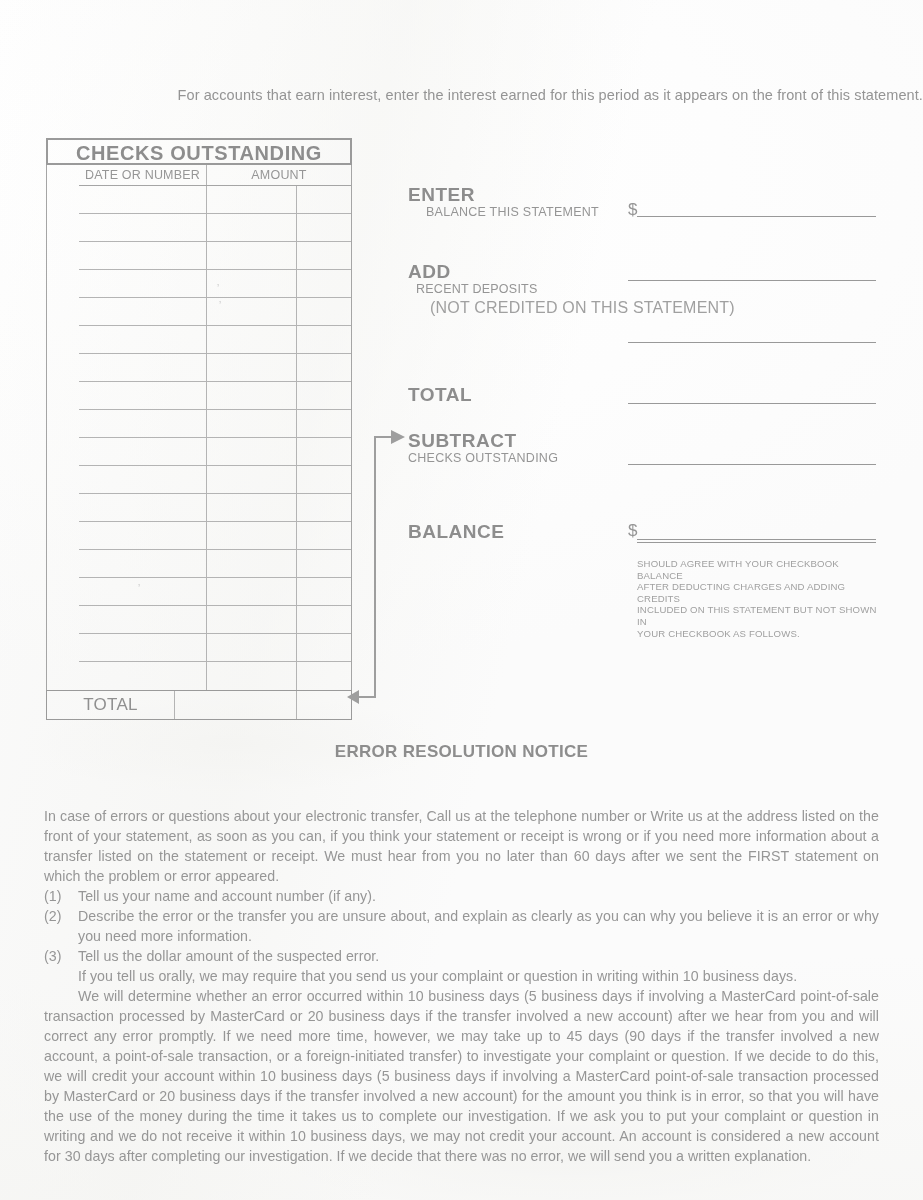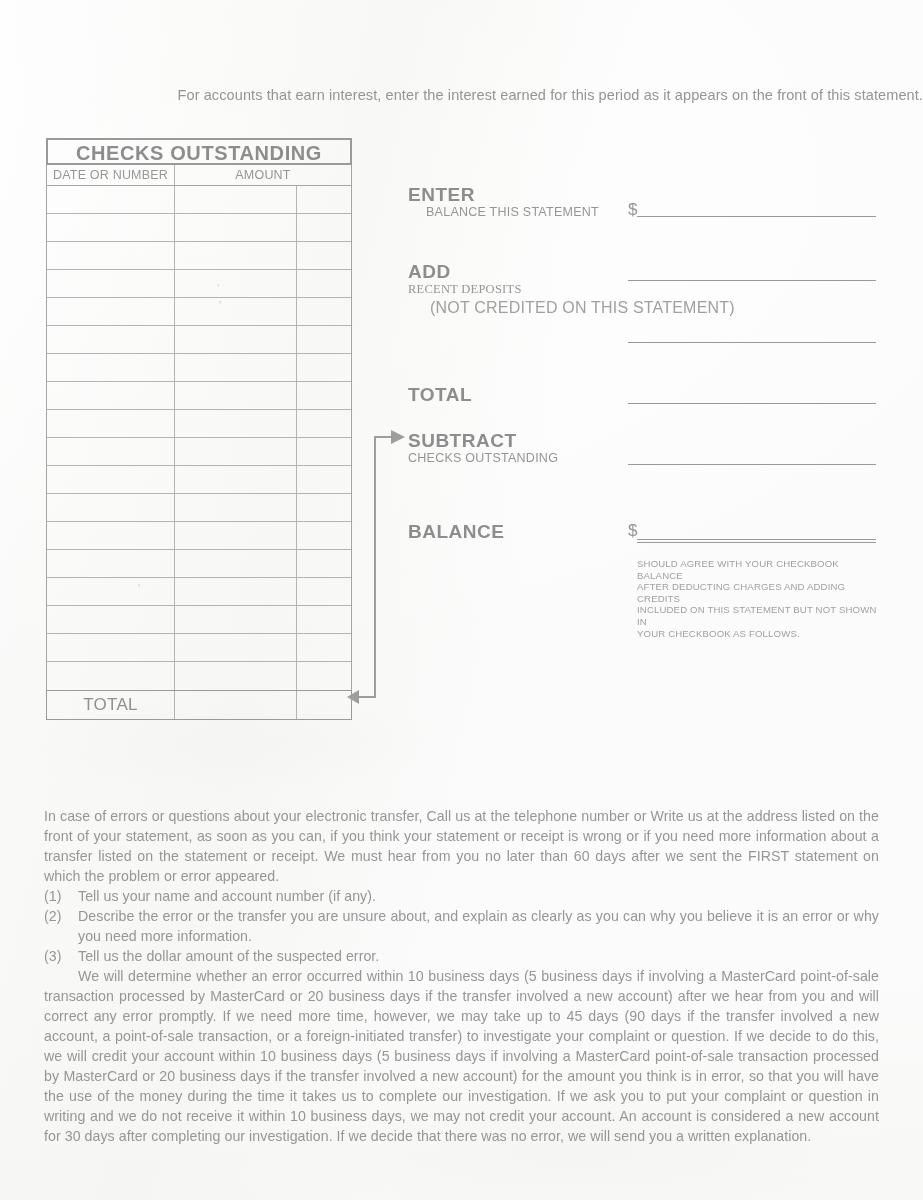--- a/index.html
+++ b/index.html
@@ -77,20 +77,21 @@
     border-left: 1.5px solid #a5a5a5;
     border-right: 1.5px solid #a5a5a5;
     border-bottom: 1.5px solid #a5a5a5;
     box-sizing: border-box;
   }
   .ct-row {
     display: flex;
     height: 28px;
     box-sizing: border-box;
     border-bottom: 1px solid #b4b4b4;
+    margin-left: 32px;
   }
   .ct-row:last-child { border-bottom: none; }
   .ct-head { height: 21px; border-bottom: 1.5px solid #a5a5a5; }
   .ct-c1 {
     width: 128px;
     box-sizing: border-box;
     border-right: 1px solid #b4b4b4;
     text-align: center;
     font-size: 12.5px;
     line-height: 20px;
@@ -343,54 +344,56 @@
   </svg>
 
   <div class="form-col">
 
     <div class="f-label" style="left:0; top:184px;">ENTER</div>
     <div class="f-sub" style="left:0; top:205px;margin-left:18px;">BALANCE THIS STATEMENT</div>
     <div class="dollar-sign" style="left:220px; top:200px;">$</div>
     <div class="money-line" style="left:229px; top:216px; width:239px;"></div>
 
     <div class="f-label" style="left:0; top:261px;">ADD</div>
-    <div class="f-sub" style="left:0; top:282px;font-family:Liberation Serif, serif;">RECENT DEPOSITS</div>
+    <div class="f-sub" style="left:8px; top:282px;">RECENT DEPOSITS</div>
     <div class="f-sub2" style="left:22px; top:299px;">(NOT CREDITED ON THIS STATEMENT)</div>
     <div class="money-line" style="left:220px; top:280px; width:248px;"></div>
     <div class="money-line" style="left:220px; top:342px; width:248px;"></div>
 
     <div class="f-label" style="left:0; top:384px;">TOTAL</div>
     <div class="money-line" style="left:220px; top:403px; width:248px;"></div>
 
     <div class="f-label" style="left:0; top:430px;">SUBTRACT</div>
     <div class="f-sub" style="left:0; top:451px;">CHECKS OUTSTANDING</div>
     <div class="money-line" style="left:220px; top:464px; width:248px;"></div>
 
     <div class="f-label" style="left:0; top:521px;">BALANCE</div>
     <div class="dollar-sign" style="left:220px; top:521px;">$</div>
     <div class="money-line double" style="left:229px; top:539px; width:239px;"></div>
     <div class="fineprint" style="left:229px; top:558px; width:250px;">SHOULD AGREE WITH YOUR CHECKBOOK BALANCE
 AFTER DEDUCTING CHARGES AND ADDING CREDITS
 INCLUDED ON THIS STATEMENT BUT NOT SHOWN IN
 YOUR CHECKBOOK AS FOLLOWS.</div>
   </div>
 
+  <div class="ern-title">ERROR RESOLUTION NOTICE</div>
   <div class="ern-body">
     <p>In case of errors or questions about your electronic transfer, Call us at the telephone number or Write us at the address listed on the front of your statement, as soon as you can, if you think your statement or receipt is wrong or if you need more information about a transfer listed on the statement or receipt. We must hear from you no later than 60 days after we sent the FIRST statement on which the problem or error appeared.</p>
 
     <div class="ern-list">
       <div class="ern-li">
         <span class="ern-num">(1)</span>
         <span class="ern-txt">Tell us your name and account number (if any).</span>
       </div>
       <div class="ern-li">
         <span class="ern-num">(2)</span>
         <span class="ern-txt">Describe the error or the transfer you are unsure about, and explain as clearly as you can why you believe it is an error or why you need more information.</span>
       </div>
       <div class="ern-li">
         <span class="ern-num">(3)</span>
         <span class="ern-txt">Tell us the dollar amount of the suspected error.</span>
       </div>
     </div>
 
+    <p class="ern-cont">If you tell us orally, we may require that you send us your complaint or question in writing within 10 business days.</p>
     <p class="ern-indent">We will determine whether an error occurred within 10 business days (5 business days if involving a MasterCard point-of-sale transaction processed by MasterCard or 20 business days if the transfer involved a new account) after we hear from you and will correct any error promptly. If we need more time, however, we may take up to 45 days (90 days if the transfer involved a new account, a point-of-sale transaction, or a foreign-initiated transfer) to investigate your complaint or question. If we decide to do this, we will credit your account within 10 business days (5 business days if involving a MasterCard point-of-sale transaction processed by MasterCard or 20 business days if the transfer involved a new account) for the amount you think is in error, so that you will have the use of the money during the time it takes us to complete our investigation. If we ask you to put your complaint or question in writing and we do not receive it within 10 business days, we may not credit your account. An account is considered a new account for 30 days after completing our investigation. If we decide that there was no error, we will send you a written explanation.</p>
   </div>
 </div>
 
 </body></html>

